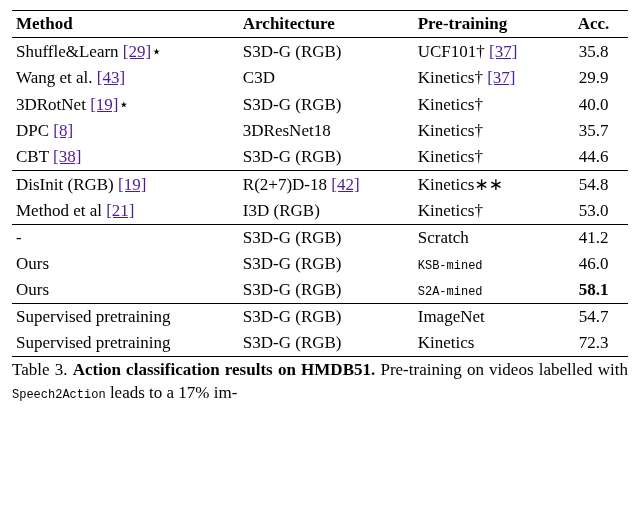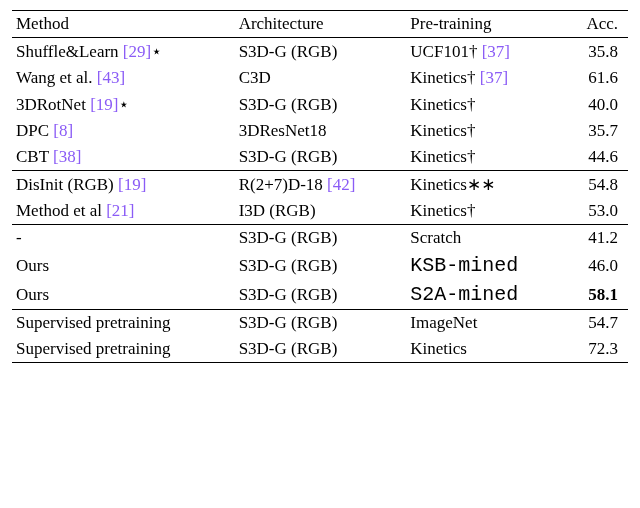--- a/index.html
+++ b/index.html
@@ -18,41 +18,42 @@
     border-collapse: collapse;
     width: 100%;
   }
   td, th {
     padding: 3px 6px 3px 4px;
     text-align: left;
     vertical-align: baseline;
     white-space: nowrap;
   }
   th {
-    font-weight: normal;
+    font-weight: bold;
   }
   .num {
-    text-align: right;
+    text-align: center;
     padding-right: 10px;
   }
   .top-rule td, .top-rule th {
     border-top: 1.2px solid #000;
   }
   .mid-rule td, .mid-rule th {
     border-top: 0.8px solid #000;
   }
   .bot-rule td, .bot-rule th {
     border-bottom: 1.2px solid #000;
   }
   .cite {
-    color: #8b5cf6;
+    color: #4c1d95;
+    text-decoration: underline;
   }
   .tt {
     font-family: "Courier New", Courier, monospace;
-    font-size: 20px;
+    font-size: 12px;
   }
   .caption {
     margin-top: 2px;
     line-height: 1.35;
     text-align: justify;
   }
   .b { font-weight: bold; }
 </style>
 </head>
 <body>
@@ -71,21 +72,21 @@
         <tr class="mid-rule">
           <td><span><span>Shuffle&amp;Learn </span><span class="cite">[29]</span><span>⋆</span></span></td>
           <td><span>S3D-G (RGB)</span></td>
           <td><span><span>UCF101† </span><span class="cite">[37]</span></span></td>
           <td class="num"><span>35.8</span></td>
         </tr>
         <tr>
           <td><span><span>Wang et al. </span><span class="cite">[43]</span></span></td>
           <td><span>C3D</span></td>
           <td><span><span>Kinetics† </span><span class="cite">[37]</span></span></td>
-          <td class="num"><span>61.6</span></td>
+          <td class="num"><span>29.9</span></td>
         </tr>
         <tr>
           <td><span><span>3DRotNet </span><span class="cite">[19]</span><span>⋆</span></span></td>
           <td><span>S3D-G (RGB)</span></td>
           <td><span><span>Kinetics†</span></span></td>
           <td class="num"><span>40.0</span></td>
         </tr>
         <tr>
           <td><span><span>DPC </span><span class="cite">[8]</span></span></td>
           <td><span>3DResNet18</span></td>
@@ -136,13 +137,16 @@
         </tr>
         <tr class="bot-rule">
           <td><span><span>Supervised pretraining</span></span></td>
           <td><span>S3D-G (RGB)</span></td>
           <td><span><span>Kinetics</span></span></td>
           <td class="num"><span>72.3</span></td>
         </tr>
       </tbody>
   </table>
 
+  <div class="caption">
+    <span>Table 3. </span><span class="b">Action classification results on HMDB51.</span><span> Pre-training on videos labelled with </span><span class="tt">Speech2Action</span><span> leads to a 17% im-</span>
+  </div>
 </div>
 
 </body></html>

